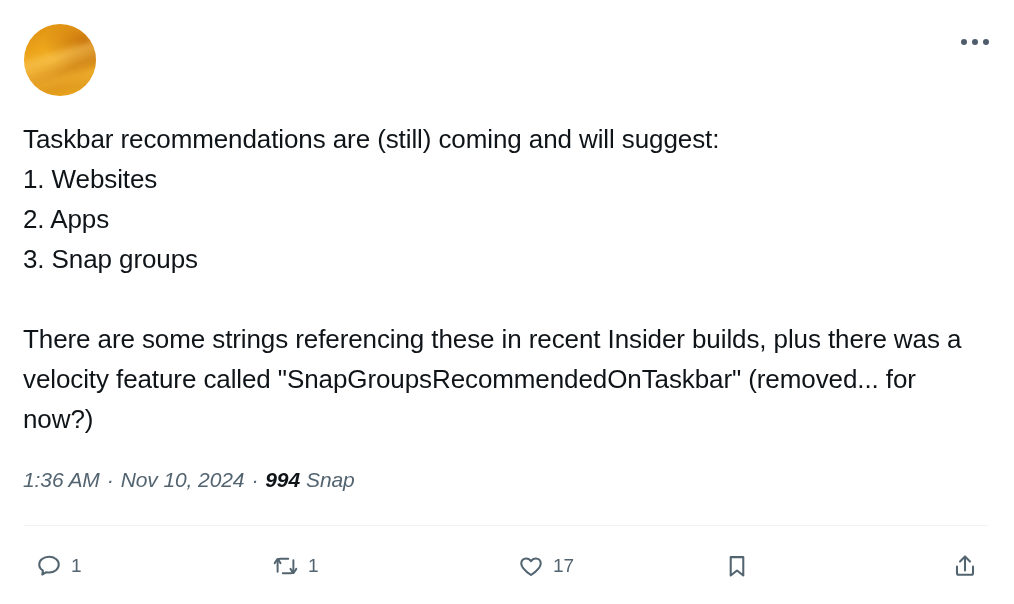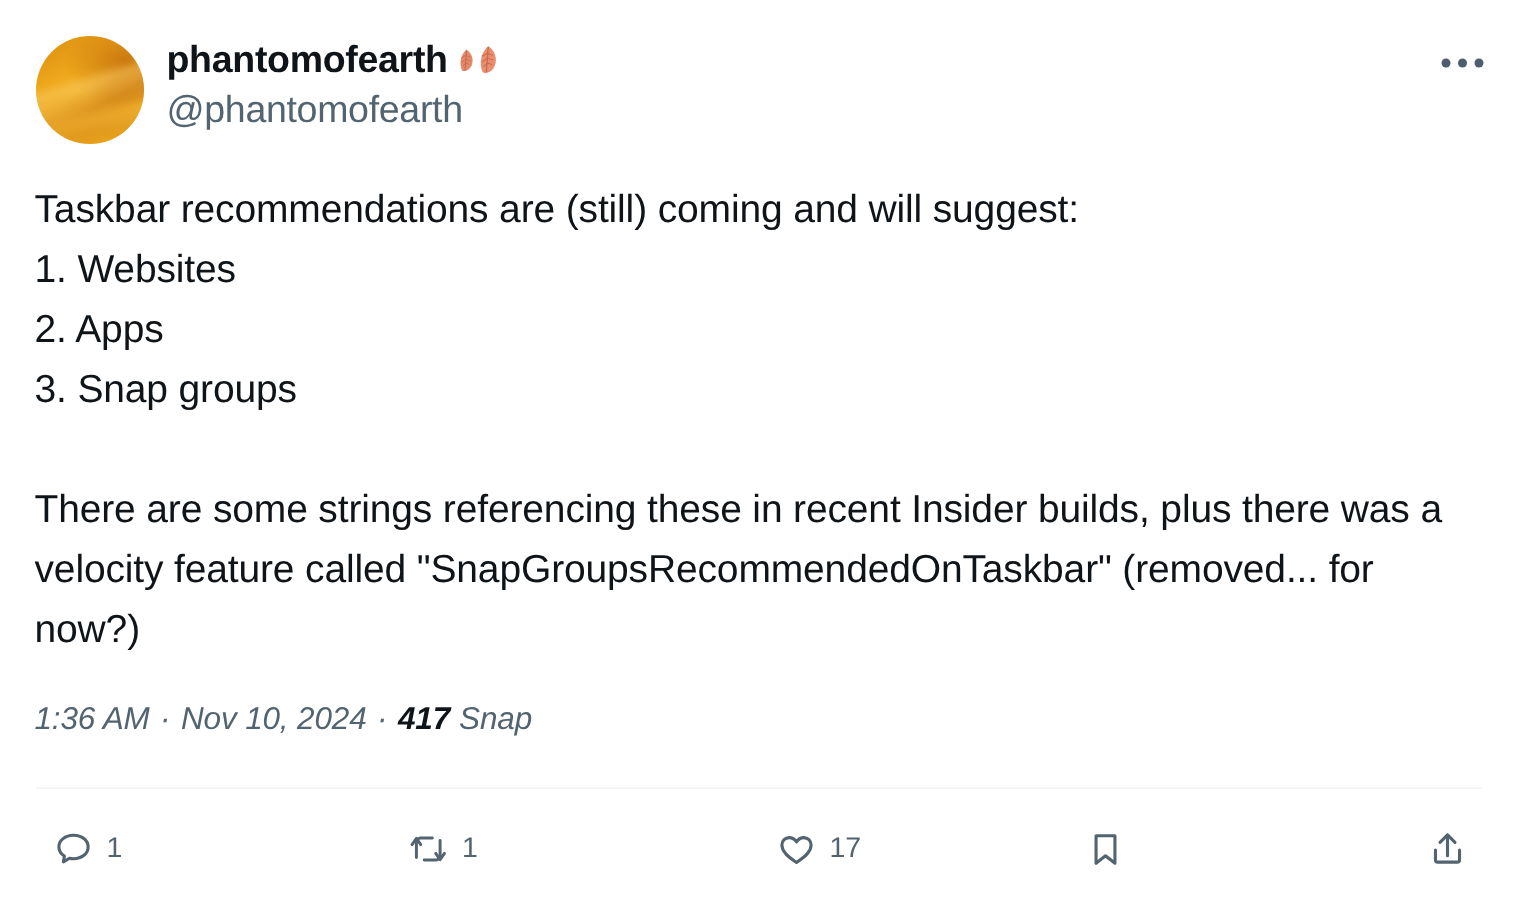--- a/index.html
+++ b/index.html
@@ -214,59 +214,41 @@
   .action.share    { left: 928px; }
 </style>
 </head>
 <body>
 
 <div class="tweet">
 
   <div class="tweet-header">
     <div class="avatar"></div>
 
-    <div class="identity">
-      <div class="display-name-row">
-        <span class="display-name">phantomofearth</span>
-        <span class="name-emoji">
-          <svg class="leaf small" viewBox="0 0 24 32" aria-hidden="true">
-            <path d="M12 1 C4 8 2 20 6 29 C9 31 16 29 19 22 C22 14 19 6 12 1 Z" fill="#e4896c"></path>
-            <path d="M12 2 L10 29" stroke="#c96a4d" stroke-width="1.4" fill="none"></path>
-            <path d="M11 9 L5 12 M11.2 14 L5.5 18 M11.6 19 L7 23 M11.5 9 L17 11 M11.3 14 L17.5 16 M11 19 L16 21" stroke="#c96a4d" stroke-width="1.1" fill="none"></path>
-          </svg>
-          <svg class="leaf" viewBox="0 0 24 32" aria-hidden="true">
-            <path d="M12 1 C4 8 2 20 6 29 C9 31 16 29 19 22 C22 14 19 6 12 1 Z" fill="#e98f6f"></path>
-            <path d="M12 2 L10 29" stroke="#c96a4d" stroke-width="1.4" fill="none"></path>
-            <path d="M11 9 L5 12 M11.2 14 L5.5 18 M11.6 19 L7 23 M11.5 9 L17 11 M11.3 14 L17.5 16 M11 19 L16 21" stroke="#c96a4d" stroke-width="1.1" fill="none"></path>
-          </svg>
-        </span>
-      </div>
-      <div class="handle">@phantomofearth</div>
-    </div>
   </div>
 
   <div class="more-button">
     <i></i>
     <i></i>
     <i></i>
   </div>
 
   <div class="tweet-body">Taskbar recommendations are (still) coming and will suggest:
 1. Websites
 2. Apps
 3. Snap groups
 
 There are some strings referencing these in recent Insider builds, plus there was a velocity feature called "SnapGroupsRecommendedOnTaskbar" (removed... for now?)</div>
 
   <div class="tweet-meta">
     <span>1:36 AM</span>
     <span class="sep">·</span>
     <span>Nov 10, 2024</span>
     <span class="sep">·</span>
-    <span class="views-count">417</span>
+    <span class="views-count">994</span>
     <span class="views-label">Snap</span>
   </div>
 
   <div class="divider"></div>
 
   <div class="actions">
 
     <div class="action reply">
       <span>
         <svg width="26" height="26" viewBox="0 0 24 24" fill="none" stroke="#536471" stroke-width="1.9" stroke-linecap="round" stroke-linejoin="round">

